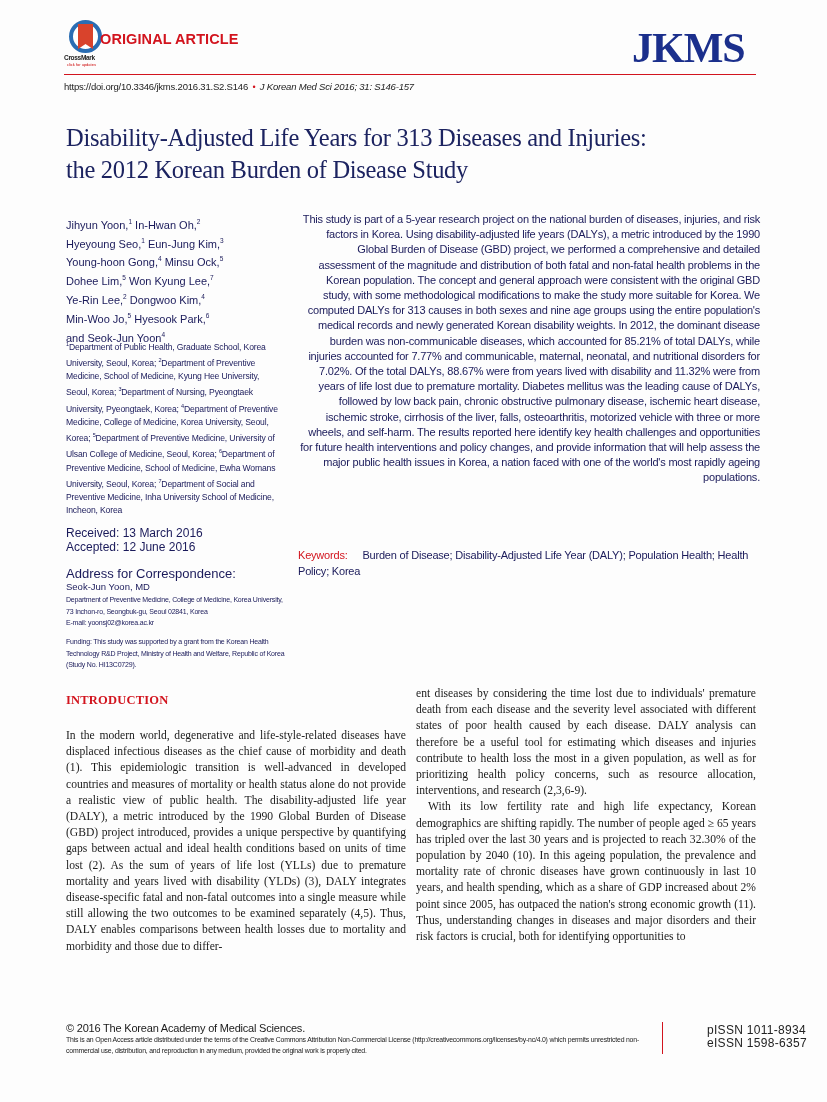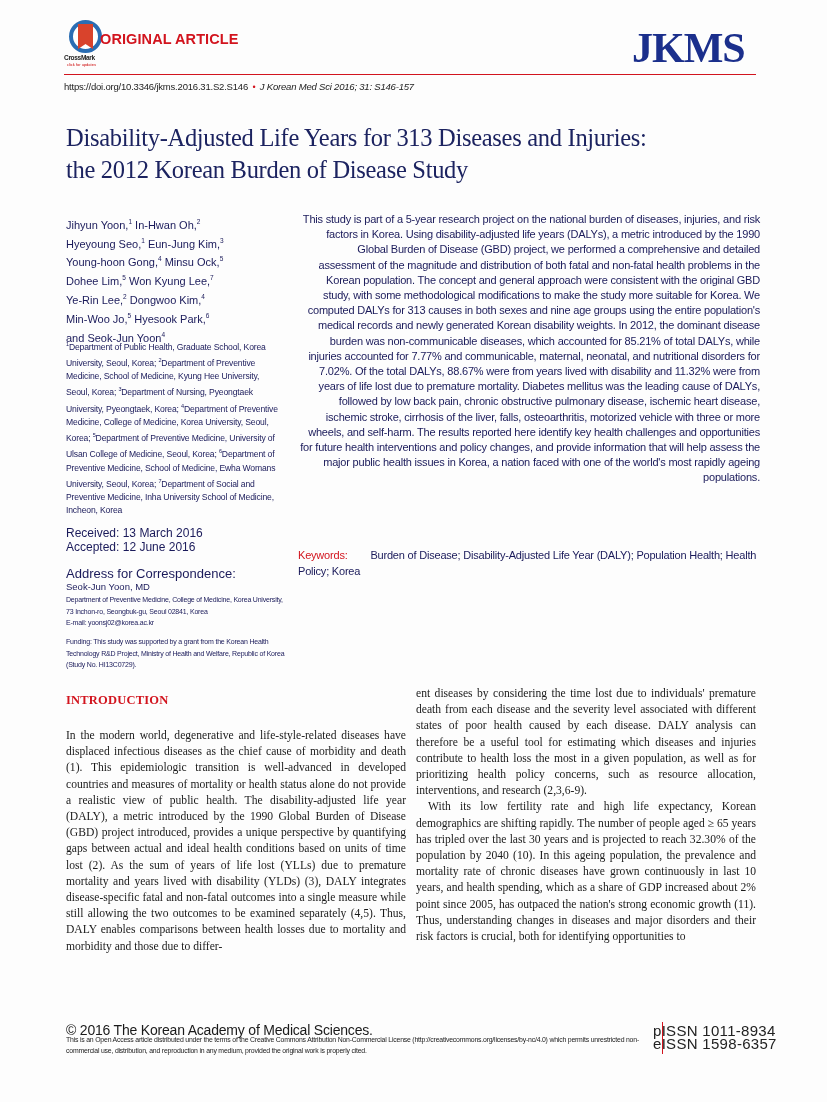--- a/index.html
+++ b/index.html
@@ -28,32 +28,32 @@
   .affiliations sup { font-size: 5.5px; }
   .dates { position: absolute; left: 66px; top: 526px; font-size: 12px; line-height: 14px; color: #1a1a5a; }
   .corr { position: absolute; left: 66px; top: 567px; width: 222px; color: #1a1a5a; }
   .corr .h { font-size: 13px; line-height: 13px; }
   .corr .name { font-size: 9.5px; line-height: 14px; }
   .corr .small { font-size: 7px; line-height: 11.5px; letter-spacing: -0.2px; }
   .funding { position: absolute; left: 66px; top: 636px; width: 222px; font-size: 7px; line-height: 11.5px; color: #1a1a5a; letter-spacing: -0.2px; }
 
   .abstract { position: absolute; left: 298px; top: 212px; width: 462px; font-size: 11px; line-height: 15.2px; color: #1a1a5a; letter-spacing: -0.2px; text-align: right; }
   .keywords { position: absolute; left: 298px; top: 547px; width: 462px; font-size: 11px; line-height: 16px; color: #1a1a5a; letter-spacing: -0.2px; }
-  .keywords .kl { color: #d2141e; margin-right: 20px; }
+  .keywords .kl { color: #d2141e; margin-right: 12px; }
 
   .intro-heading { position: absolute; left: 66px; top: 693px; font-family: Liberation Serif, serif; font-weight: bold; font-size: 12.5px; color: #d2141e; letter-spacing: 0.2px; }
   .body-col { position: absolute; font-family: "Liberation Serif", serif; font-size: 11.6px; line-height: 16.2px; color: #1a1a1a; text-align: justify; }
   .col-left { left: 66px; top: 728px; width: 340px; }
   .col-right { left: 416px; top: 686px; width: 340px; }
   .col-right p.indent { text-indent: 12px; }
 
-  .footer-copy { position: absolute; left: 66px; top: 1022px; font-size: 14px; color: #1a1a1a; letter-spacing: -0.2px; }
+  .footer-copy { position: absolute; left: 66px; top: 1022px; font-size: 11px; color: #1a1a1a; letter-spacing: -0.2px; }
   .footer-lic { position: absolute; left: 66px; top: 1034px; width: 600px; font-size: 6.9px; line-height: 11px; color: #1a1a1a; letter-spacing: -0.2px; }
   .footer-div { position: absolute; left: 662px; top: 1022px; width: 1px; height: 32px; background: #d2141e; }
-  .footer-issn { position: absolute; left: 653px; top: 1024px; font-size: 15px; line-height: 13px; color: #222; letter-spacing: 0.3px; }
+  .footer-issn { position: absolute; left: 707px; top: 1024px; font-size: 12px; line-height: 13px; color: #222; letter-spacing: 0.3px; }
 </style>
 </head>
 <body>
 
 <div class="crossmark">
   <div class="ring"></div>
   <div class="ribbon"></div>
   <div class="cm-label">CrossMark</div>
   <div class="cm-sub">click for updates</div>
 </div>

